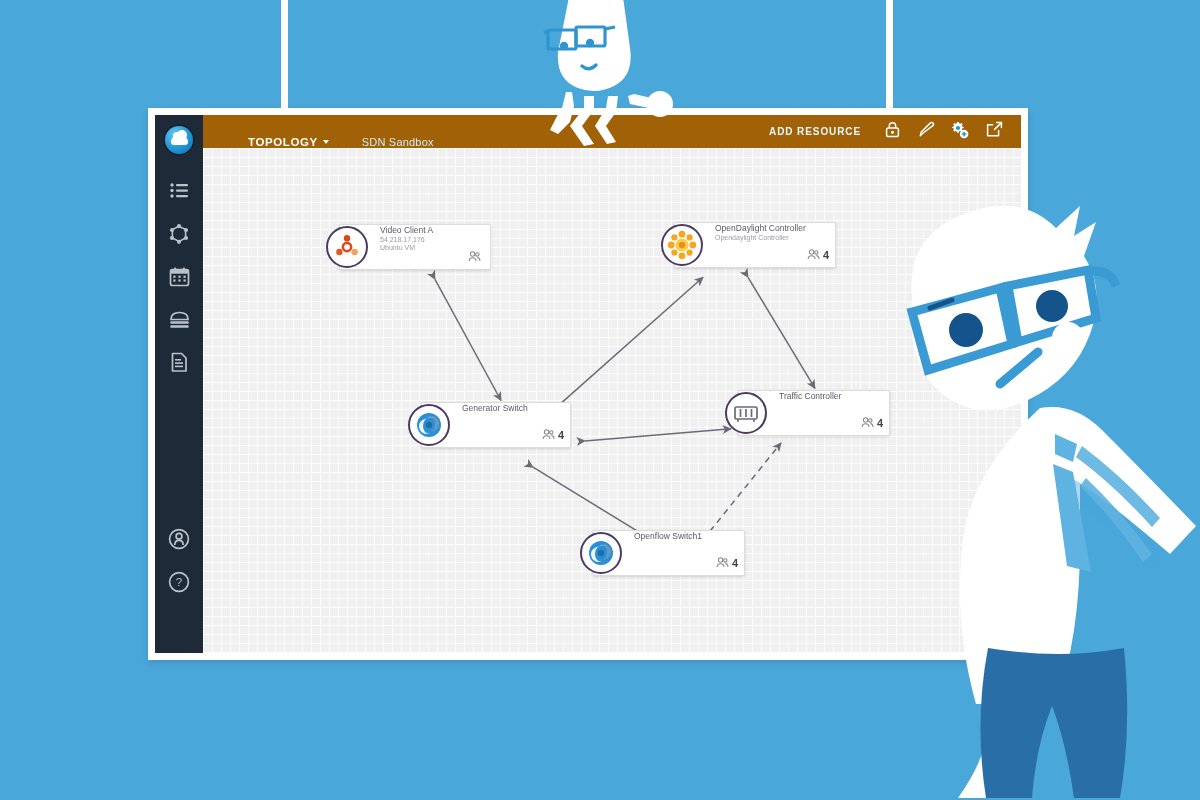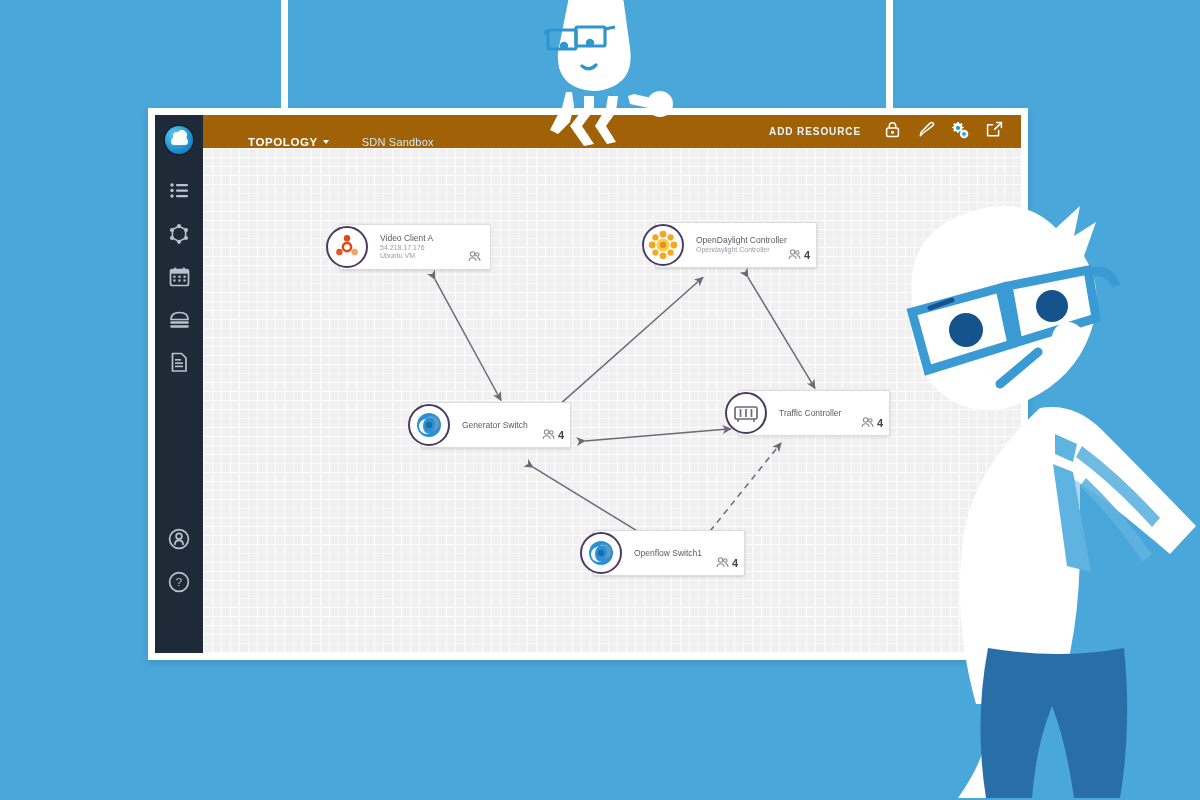--- a/index.html
+++ b/index.html
@@ -133,21 +133,21 @@
   .edges { position: absolute; inset: 0; width: 100%; height: 100%; }
 
   
   .node {
     position: absolute;
     background: #ffffff;
     border: 1px solid #dcdcdc;
     border-radius: 2px;
     box-shadow: 0 1px 3px rgba(0,0,0,.14);
     height: 46px;
-    display: flex; align-items: center;
+    display: flex; 
     cursor: pointer;
   }
   .node .icon-ring {
     position: absolute; left: -14px; top: 50%;
     transform: translateY(-50%);
     width: 42px; height: 42px; border-radius: 50%;
     background: #ffffff;
     border: 2.5px solid #4b3b63;
     display: flex; align-items: center; justify-content: center;
     overflow: hidden;
@@ -159,21 +159,21 @@
   .node .n-title { font-size: 8.5px; color: #5a5a66; white-space: nowrap; }
   .node .n-line  { font-size: 7px; color: #9a9aa6; white-space: nowrap; }
   .node .badge {
     position: absolute; right: 6px; bottom: 3px;
     display: flex; align-items: center; gap: 3px;
   }
   .node .badge .cnt { font-size: 11px; color: #44444f; font-weight: bold; }
 
   
   #node-video    { left: 136px; top: 76px;  width: 152px; }
-  #node-odl      { left: 452px; top: 74px;  width: 162px; }
+  #node-odl      { left: 471px; top: 74px;  width: 162px; }
   #node-sw       { left: 218px; top: 254px; width: 150px; }
   #node-traffic  { left: 535px; top: 242px; width: 152px; }
   #node-sw1      { left: 390px; top: 382px; width: 152px; }
 
   
   .char-top { position: absolute; left: 520px; top: -4px; z-index: 5; }
   .char-right { position: absolute; left: 872px; top: 178px; z-index: 6; }
 </style>
 </head>
 <body>

